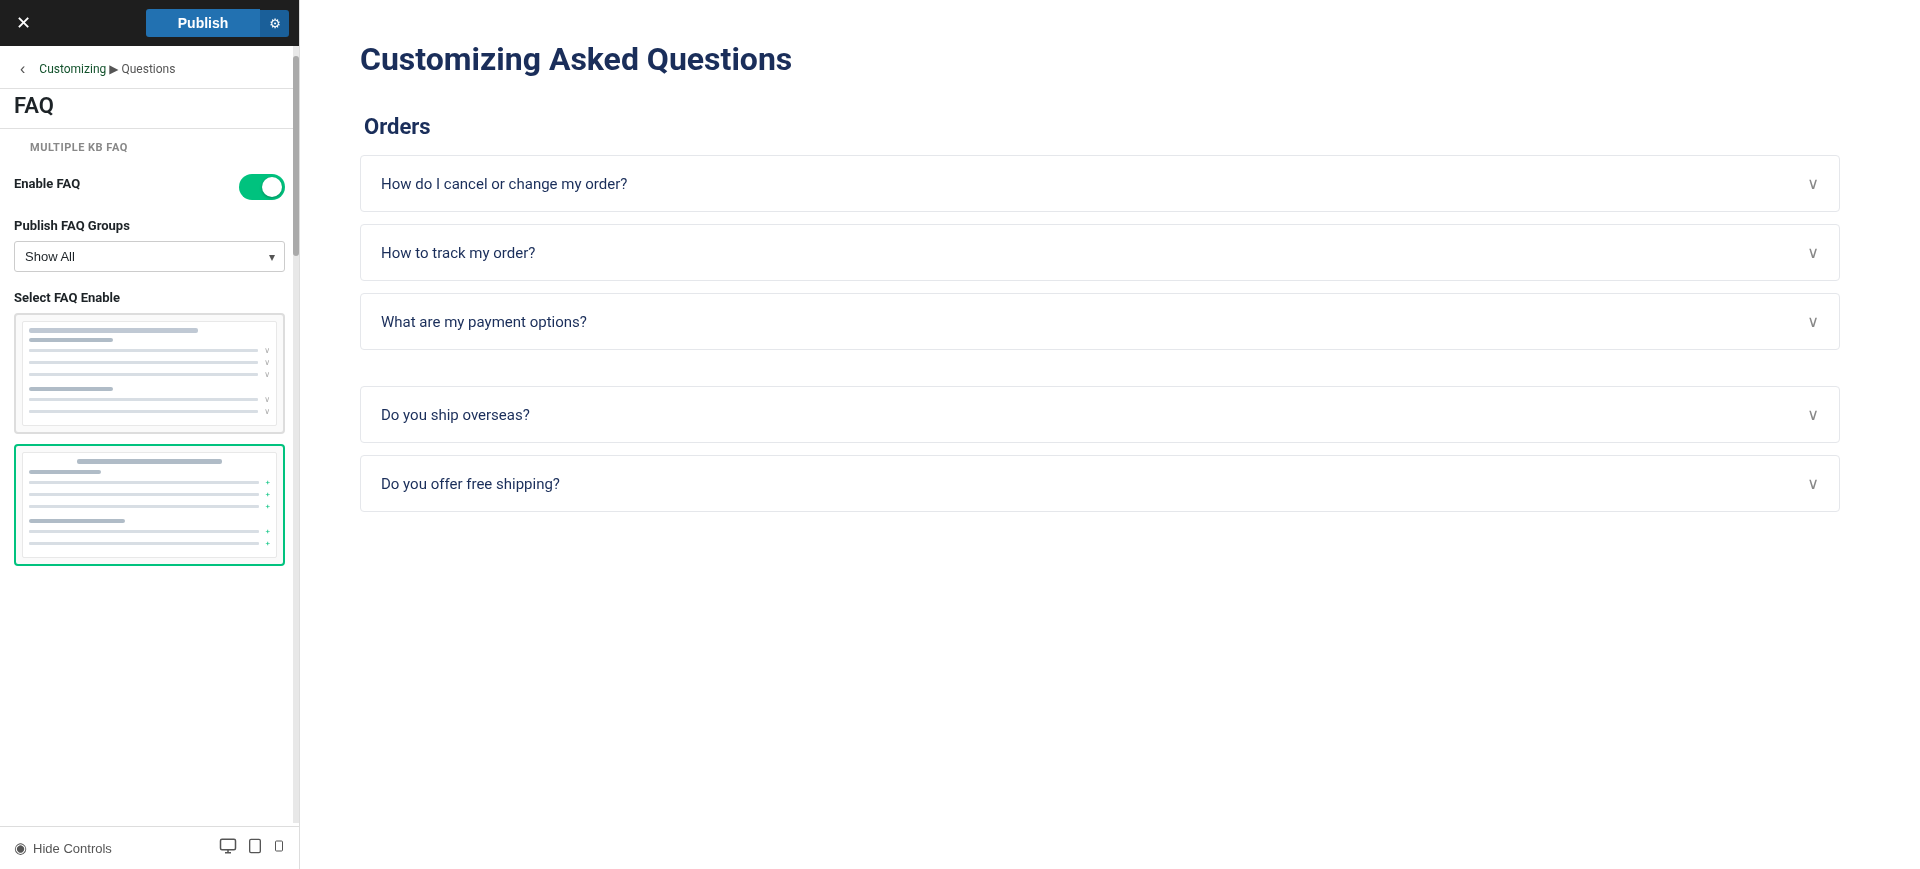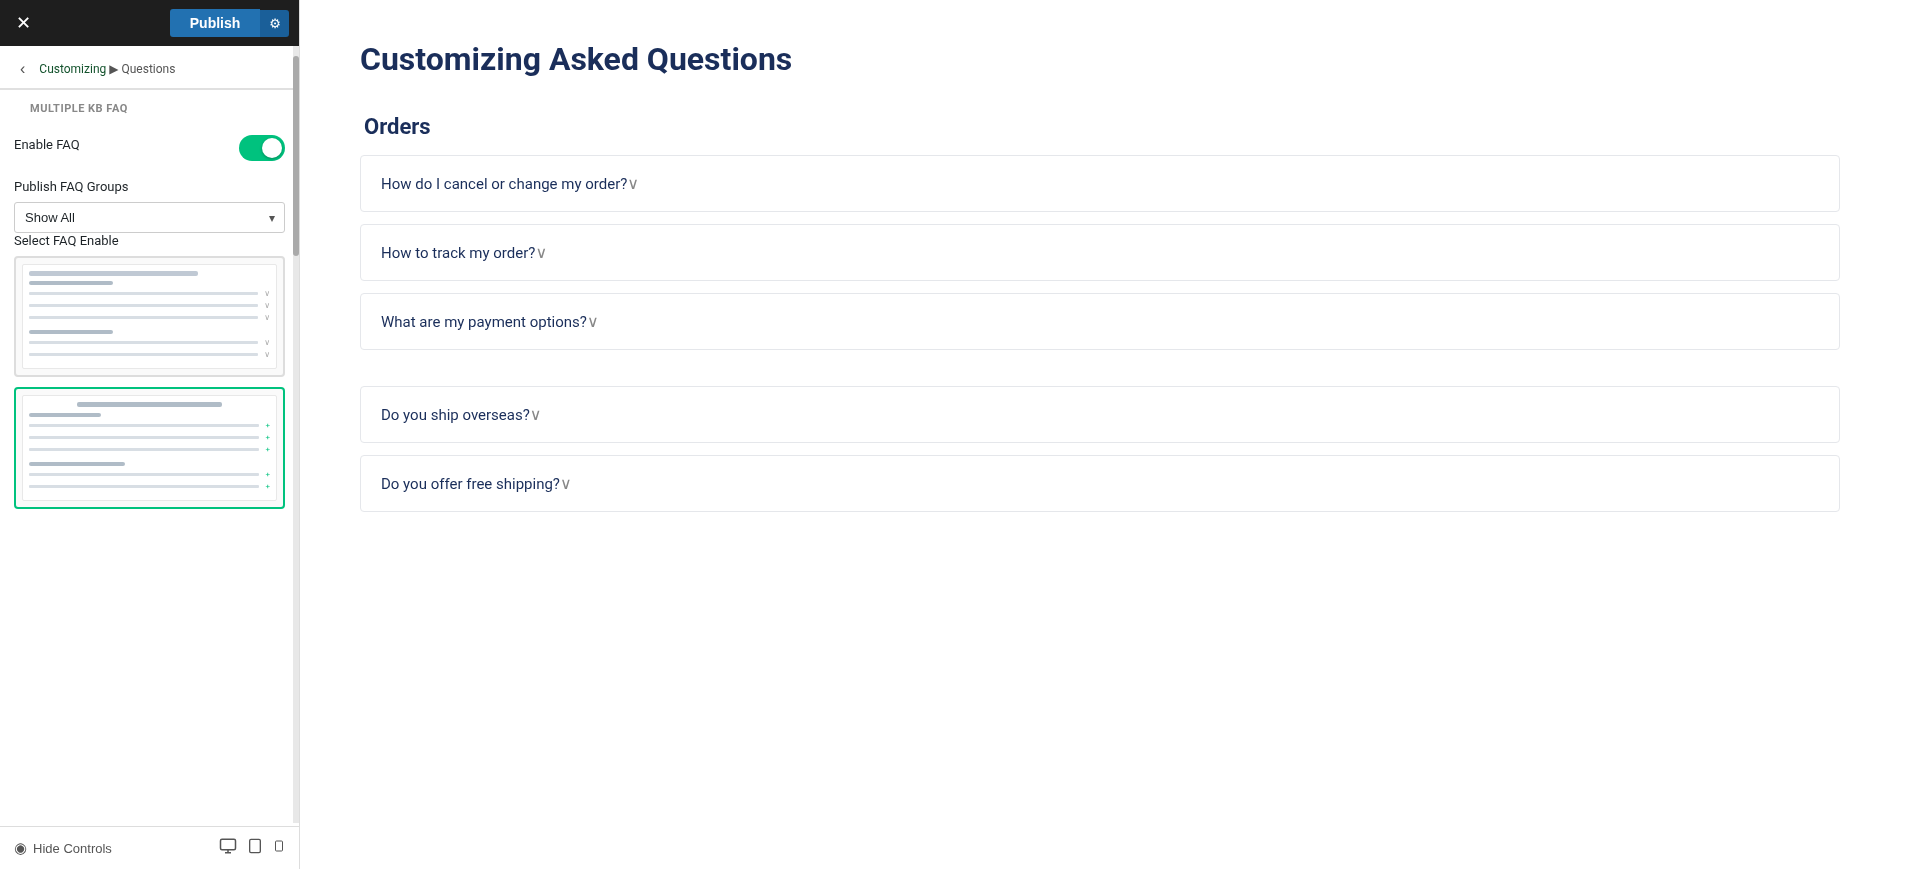--- a/index.html
+++ b/index.html
@@ -40,21 +40,21 @@
     .publish-area {
       display: flex;
       align-items: center;
       gap: 0;
     }
 
     .publish-btn {
       background: #2271b1;
       color: #fff;
       border: none;
-      padding: 6px 20px;
+      padding: 6px 32px;
       font-size: 14px;
       font-weight: 600;
       cursor: pointer;
       border-radius: 3px 0 0 3px;
     }
 
     .publish-gear-btn {
       background: #1a5f99;
       color: #fff;
       border: none;
@@ -112,21 +112,21 @@
     }
 
     .sidebar-content {
       padding: 12px 14px;
       overflow-y: auto;
       flex: 1;
     }
 
     .control-label {
       font-size: 13px;
-      font-weight: 400;
+      font-weight: 700;
       color: #1d2327;
       margin-bottom: 8px;
     }
 
     .toggle-row {
       display: flex;
       align-items: center;
       justify-content: space-between;
       margin-bottom: 18px;
     }
@@ -153,20 +153,21 @@
       background: #fff;
       border-radius: 50%;
       top: 3px;
       right: 3px;
       transition: 0.2s;
       box-shadow: 0 1px 3px rgba(0,0,0,0.3);
     }
 
     .select-wrapper {
       position: relative;
+      margin-bottom: 18px;
     }
 
     .select-wrapper select {
       width: 100%;
       padding: 7px 30px 7px 10px;
       border: 1px solid #ccc;
       border-radius: 3px;
       font-size: 13px;
       color: #1d2327;
       background: #fff;
@@ -322,21 +323,21 @@
       margin-left: 4px;
     }
 
     .faq-item {
       border: 1px solid #e5e7eb;
       border-radius: 4px;
       margin-bottom: 12px;
       padding: 18px 20px;
       display: flex;
       align-items: center;
-      justify-content: flex-start;
+      justify-content: space-between;
       cursor: pointer;
       background: #fff;
     }
 
     .faq-question {
       font-size: 15px;
       color: #1a2e5a;
     }
 
     .faq-chevron {
@@ -361,20 +362,21 @@
       <button class="publish-gear-btn">⚙</button>
     </div>
   </div>
 
   <div class="sidebar-nav">
     <button class="back-arrow">‹</button>
     <span class="breadcrumb">
       <a>Customizing</a><span> ▶ </span><span>Questions</span>
     </span>
   </div>
+  <div class="page-title">FAQ</div>
 
   <div class="sidebar-section-label">MULTIPLE KB FAQ</div>
 
   <div class="sidebar-content">
 
     <div class="toggle-row">
       <div class="control-label">Enable FAQ</div>
       <label class="toggle">
 
         <span class="toggle-slider"></span>

